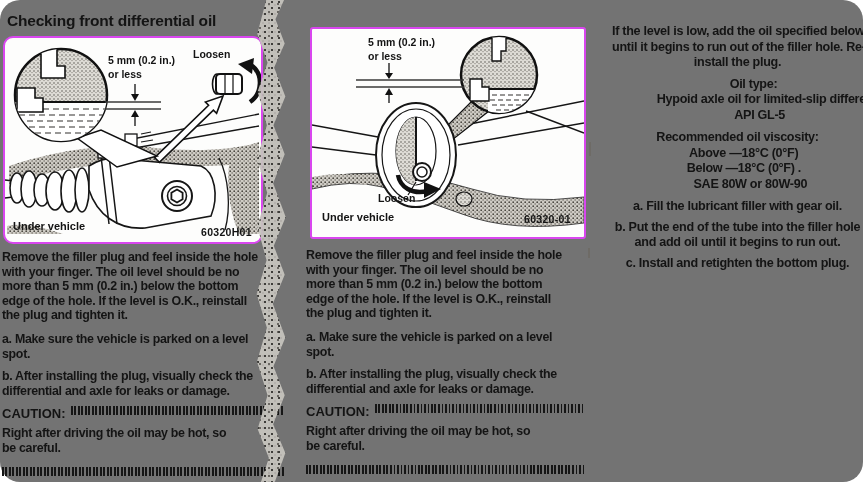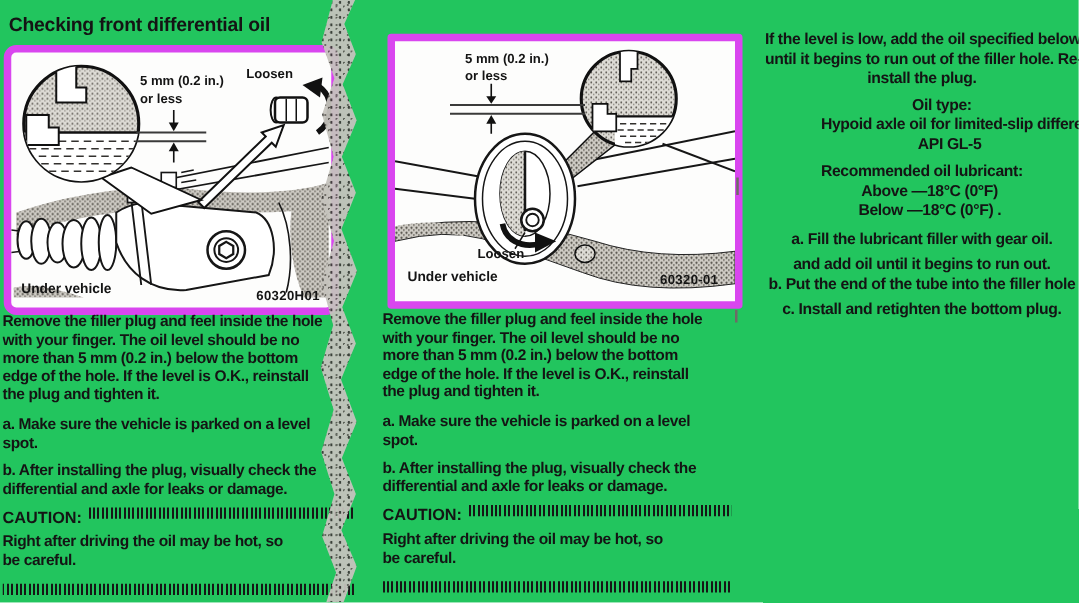--- a/index.html
+++ b/index.html
@@ -1,24 +1,24 @@
 <!DOCTYPE html>
 <html><head>
 <meta charset="utf-8">
 <style>
   html,body{margin:0;padding:0;background:#ffffff;}
   body{width:863px;height:482px;position:relative;overflow:hidden;
        font-family:"Liberation Sans",sans-serif;color:#141414;}
-  .canvas{position:absolute;inset:0;background:#22c55e;}
+  .canvas{position:absolute;inset:0;background:#737373;border-radius:20px;}
 
   
   .sec-title{position:absolute;font-size:15.5px;font-weight:800;letter-spacing:-0.2px;white-space:pre;}
 
   
-  .figure-box{position:absolute;background:#fdfdfc;border:6px solid #d946ef;}
+  .figure-box{position:absolute;background:#fdfdfc;border:2px solid #d946ef;}
   .fb-left{left:3px;top:36px;width:256px;height:204px;border-radius:10px;}
   .fb-mid{left:310px;top:27px;width:272px;height:208px;border-radius:3px;}
   .figure-box svg{display:block;}
 
   
   .textcol{position:absolute;font-size:12.4px;font-weight:700;letter-spacing:-0.3px;}
   .tline{white-space:pre;line-height:14.6px;}
   .para{margin-bottom:8px;}
   .para.main{margin-bottom:9px;}
   .rcol{font-size:12.6px;}
@@ -289,29 +289,30 @@
         <div class="tline">If the level is low, add the oil specified below</div>
         <div class="tline">until it begins to run out of the filler hole. Re-</div>
         <div class="tline">install the plug.</div>
       </div>
     <div class="para" style="margin-bottom:7px;margin-left:32px;">
         <div class="tline">Oil type:</div>
         <div class="tline">    Hypoid axle oil for limited-slip differential</div>
         <div class="tline">    API GL-5</div>
       </div>
     <div class="para" style="margin-bottom:7px;">
-        <div class="tline">Recommended oil lubricant:</div>
+        <div class="tline">Recommended oil viscosity:</div>
         <div class="tline">    Above —18°C (0°F)</div>
         <div class="tline">    Below —18°C (0°F) .</div>
+        <div class="tline">        SAE 80W or 80W-90</div>
       </div>
     <div class="para" style="margin-bottom:5px;">
         <div class="tline">a. Fill the lubricant filler with gear oil.</div>
       </div>
     <div class="para" style="margin-bottom:5px;">
+        <div class="tline">b. Put the end of the tube into the filler hole</div>
         <div class="tline">and add oil until it begins to run out.</div>
-        <div class="tline">b. Put the end of the tube into the filler hole</div>
       </div>
     <div class="para">
         <div class="tline">c. Install and retighten the bottom plug.</div>
       </div>
   </div>
 
 </div>
 
 </body></html>

